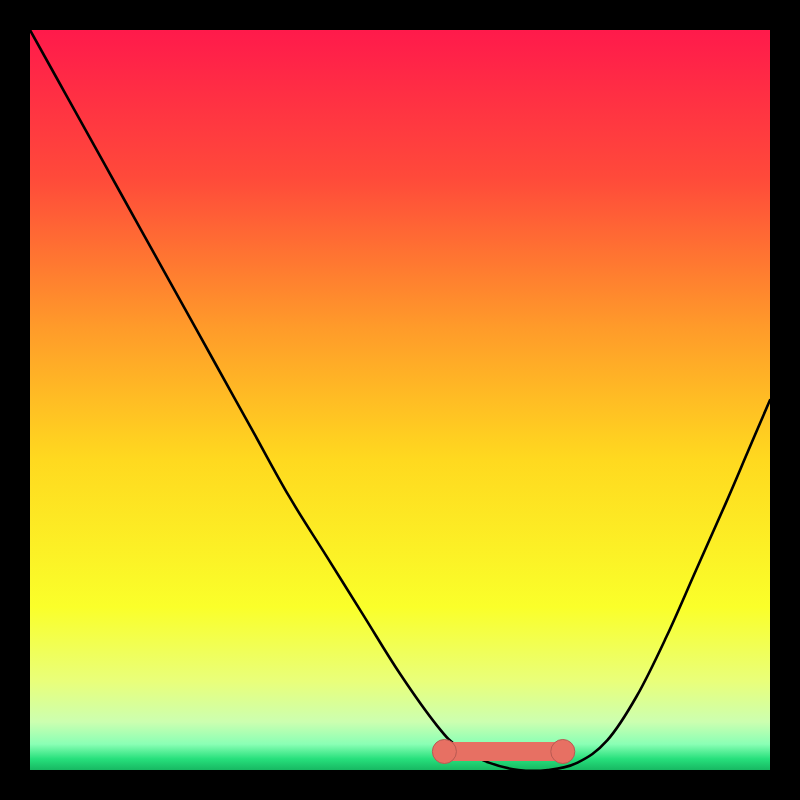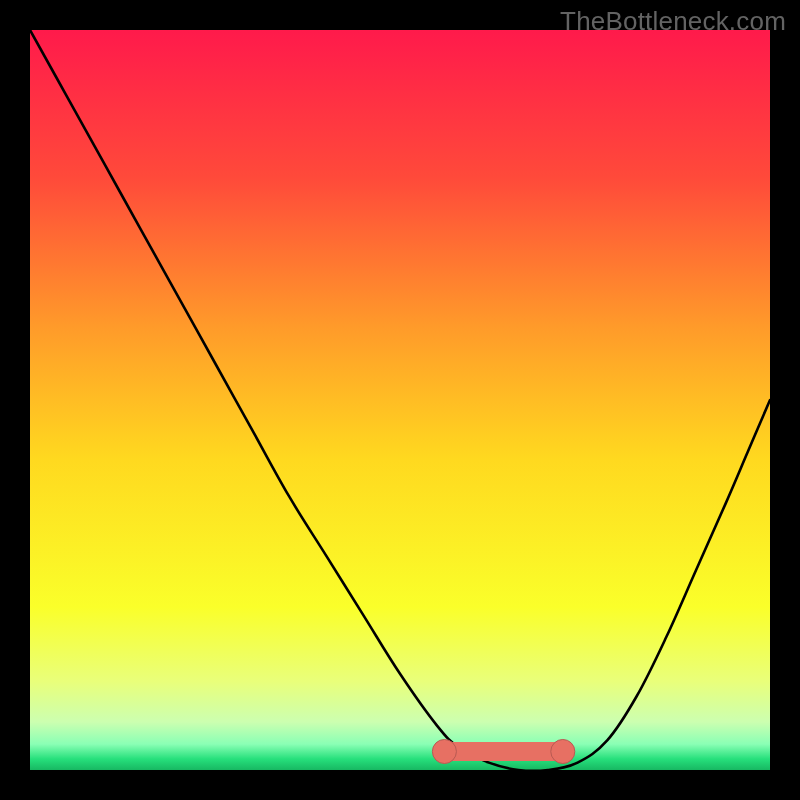--- a/index.html
+++ b/index.html
@@ -26,21 +26,20 @@
     width: 740px;
     height: 740px;
     overflow: hidden;
   }
   svg { display: block; }
 </style>
 </head>
 <body>
 
 <div class="container">
-  <div class="watermark">TheBottleneck.com</div>
   <div class="plot-area">
     <svg id="chart-svg" width="740" height="740" viewBox="0 0 740 740" preserveAspectRatio="none">
         <defs>
           <linearGradient id="bg-grad" x1="0" y1="0" x2="0" y2="1">
             <stop offset="0%" stop-color="#ff1a4b"></stop>
             <stop offset="20%" stop-color="#ff4a3a"></stop>
             <stop offset="40%" stop-color="#ff9a2a"></stop>
             <stop offset="57.99999999999999%" stop-color="#ffd91f"></stop>
             <stop offset="78%" stop-color="#faff2a"></stop>
             <stop offset="88%" stop-color="#e9ff7a"></stop>

